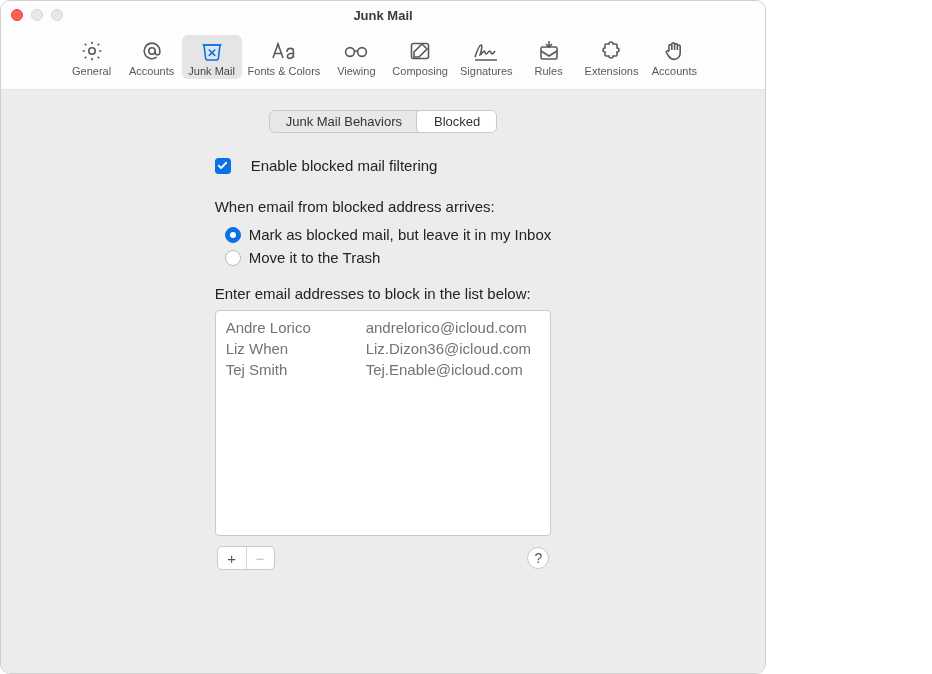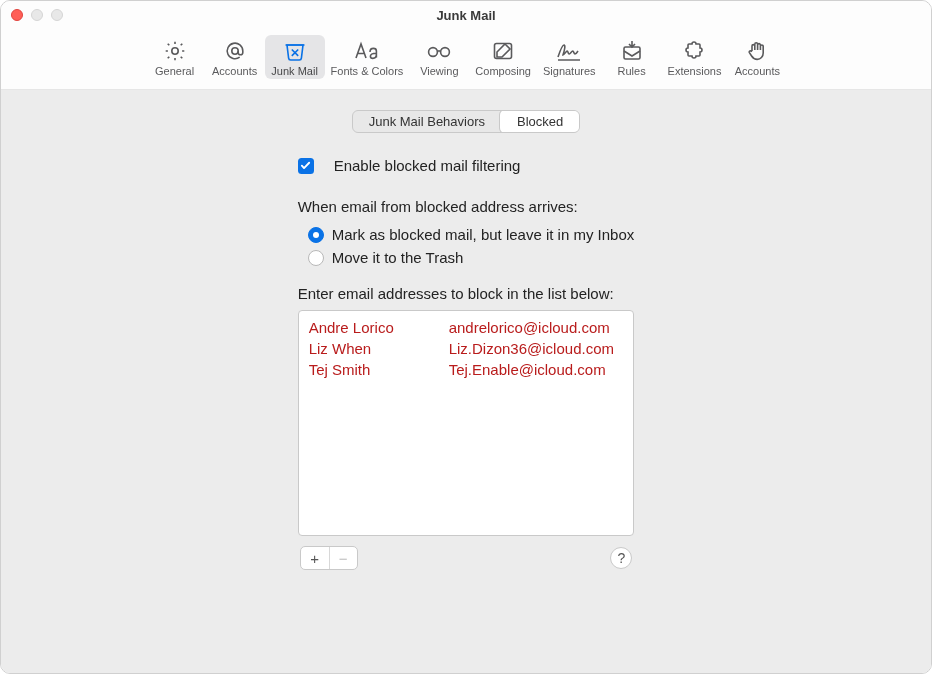--- a/index.html
+++ b/index.html
@@ -6,21 +6,21 @@
     body {
       font-family: -apple-system, BlinkMacSystemFont, "Helvetica Neue", sans-serif;
       background: #fff;
       width: 932px;
       height: 674px;
       overflow: hidden;
       font-size: 13px;
       color: #000;
     }
     .window {
-      width: 932px;
+      width: 766px;
       height: 674px;
       border: 1px solid #d0d0d0;
       border-radius: 10px;
       background: #fdfdfd;
       display: flex;
       flex-direction: column;
       overflow: hidden;
     }
     .titlebar {
       height: 28px;
@@ -185,21 +185,21 @@
       background: #ffffff;
       border: 1px solid #c9c9c9;
       border-radius: 4px;
       height: 226px;
       padding: 6px 10px;
       overflow: auto;
     }
     .list-row {
       display: flex;
       font-size: 15px;
-      color: #b91c1c;
+      color: #737373;
       padding: 2px 0;
     }
     .list-row .col-name {
       width: 140px;
     }
     .footer {
       display: flex;
       justify-content: space-between;
       align-items: center;
       padding: 10px 2px 0 2px;

